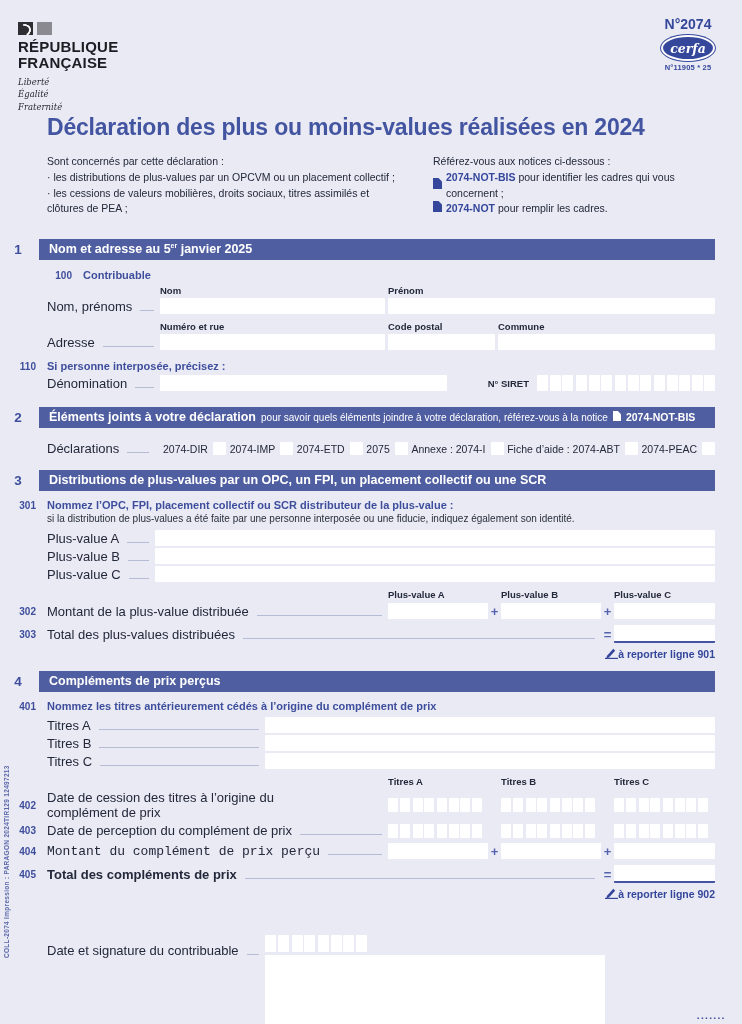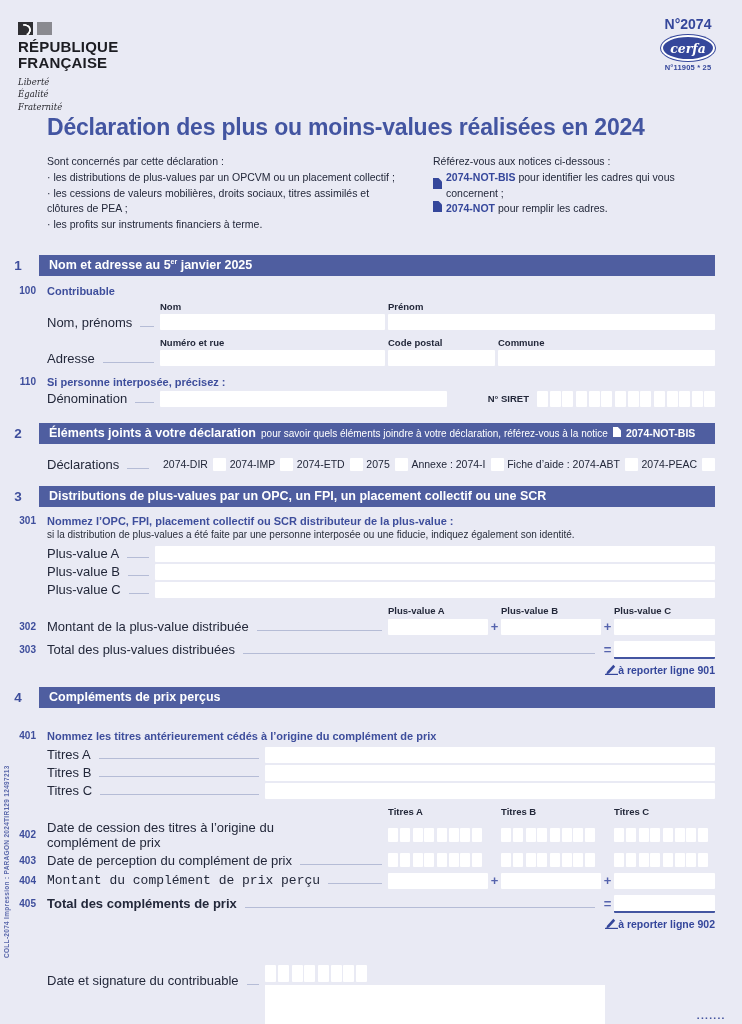--- a/index.html
+++ b/index.html
@@ -95,21 +95,20 @@
     </div>
   </div>
 
   <div class="title">Déclaration des plus ou moins-values réalisées en 2024</div>
 
   <div class="intro">
     <div class="lcol">
       <div>Sont concernés par cette déclaration :</div>
       <div>· les distributions de plus-values par un OPCVM ou un placement collectif ;</div>
       <div>· les cessions de valeurs mobilières, droits sociaux, titres assimilés et clôtures de PEA ;</div>
-      <div>· les profits sur instruments financiers à terme.</div>
     </div>
     <div class="rcol">
       <div>Référez-vous aux notices ci-dessous :</div>
       <div class="notline">
         <span class="docicon"><svg width="9" height="11" viewBox="0 0 9 11">
               <path d="M0 0 H5.5 L9 3.5 V11 H0 Z" fill="#35479b"></path>
             </svg></span>
         <span><span class="code">2074-NOT-BIS</span> <span>pour identifier les cadres qui vous concernent ;</span></span>
       </div>
       <div class="notline">
@@ -121,21 +120,21 @@
     </div>
   </div>
 
   <div class="row" style="margin-top:22px;">
     <span class="secnum">1</span>
     <div class="bar">
       <span><span>Nom et adresse au 5</span><sup>er</sup><span> janvier 2025</span></span>
     </div>
   </div>
 
-  <div class="row" style="margin-top:9px;">
+  <div class="row" style="margin-top:9px;padding-left:36px;">
     <span class="num">100</span>
       <span class="gap"></span>
     <span class="bluelbl">Contribuable</span>
   </div>
 
   <div class="row" style="margin-top:4px;align-items:flex-end;">
     <span class="num"></span>
       <span class="gap"></span>
     <span class="flabel" style="width:113px;">
         <span>Nom, prénoms</span>
@@ -358,21 +357,21 @@
     <span>à reporter ligne 901</span>
   </div>
 
   <div class="row" style="margin-top:10px;">
     <span class="secnum">4</span>
     <div class="bar">
         <span>Compléments de prix perçus</span>
       </div>
   </div>
 
-  <div class="row" style="margin-top:22px;">
+  <div class="row" style="margin-top:8px;">
     <span class="num">401</span>
       <span class="gap"></span>
     <span class="bluelbl">Nommez les titres antérieurement cédés à l’origine du complément de prix</span>
   </div>
 
   <div class="row" style="margin-top:5px;">
     <span class="num"></span>
       <span class="gap"></span>
     <span class="flabel" style="width:218px;">
         <span>Titres A</span>

